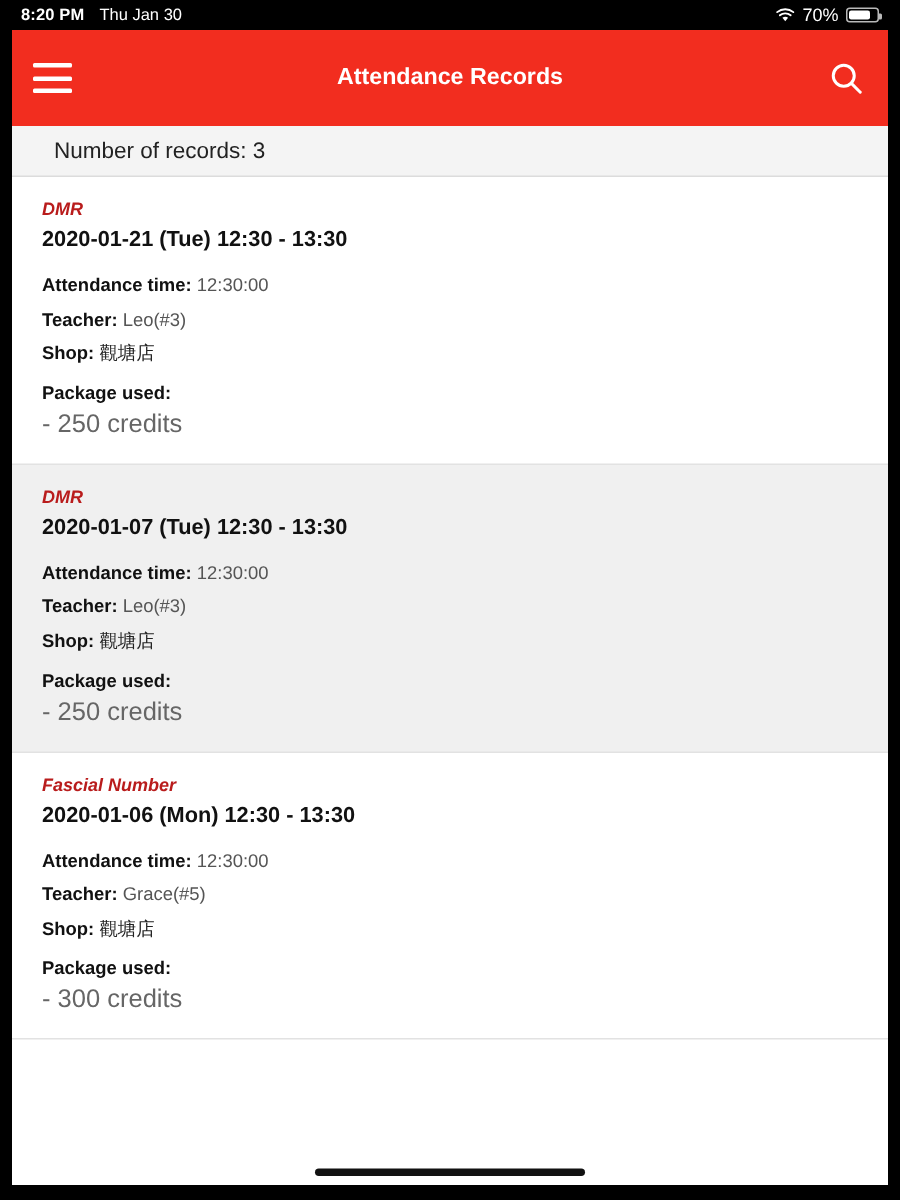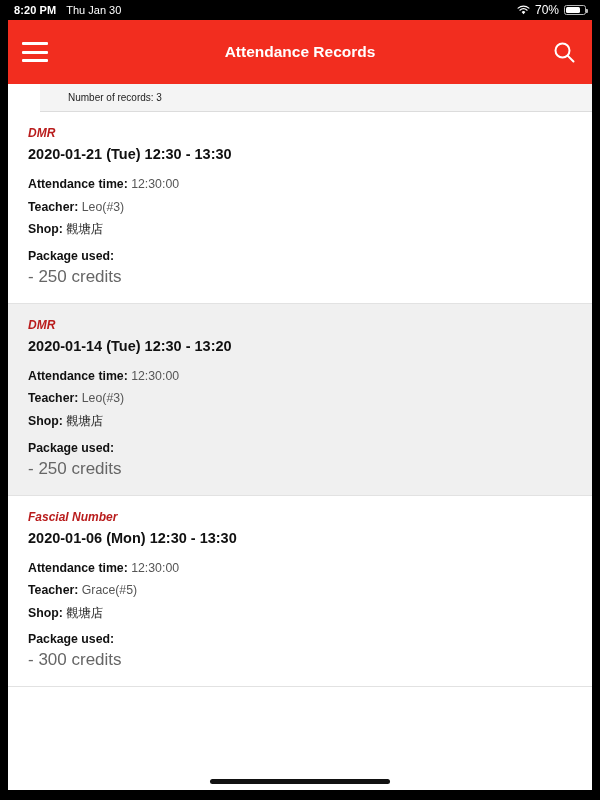--- a/index.html
+++ b/index.html
@@ -93,23 +93,22 @@
     display: flex; align-items: center; justify-content: center;
     cursor: pointer;
     z-index: 2;
   }
   
   .countbar {
     flex: 0 0 auto;
     background: #f4f4f4;
     border-bottom: 1px solid #dcdcdc;
     padding: 8px 28px;
-    font-size: 10px;
+    font-size: 15px;
     color: #222;
-    margin-left: 32px;
   }
   
   .list {
     flex: 1 1 auto;
     overflow: hidden;
     background: #fff;
   }
   .record {
     padding: 14px 20px 16px 20px;
     border-bottom: 1px solid #e2e2e2;
@@ -227,21 +226,21 @@
         <div class="rec-line">
           <span class="lbl">Shop:</span>
           <span class="val-dark">觀塘店</span>
         </div>
         <div class="pkg-head">Package used:</div>
         <div class="pkg-val">- 250 credits</div>
       </div>
 
       <div class="record alt">
         <div class="rec-title">DMR</div>
-        <div class="rec-datetime">2020-01-14 (Tue) 12:30 - 13:20</div>
+        <div class="rec-datetime">2020-01-07 (Tue) 12:30 - 13:30</div>
         <div class="rec-line">
           <span class="lbl">Attendance time:</span>
           <span class="val">12:30:00</span>
         </div>
         <div class="rec-line">
           <span class="lbl">Teacher:</span>
           <span class="val">Leo(#3)</span>
         </div>
         <div class="rec-line">
           <span class="lbl">Shop:</span>

